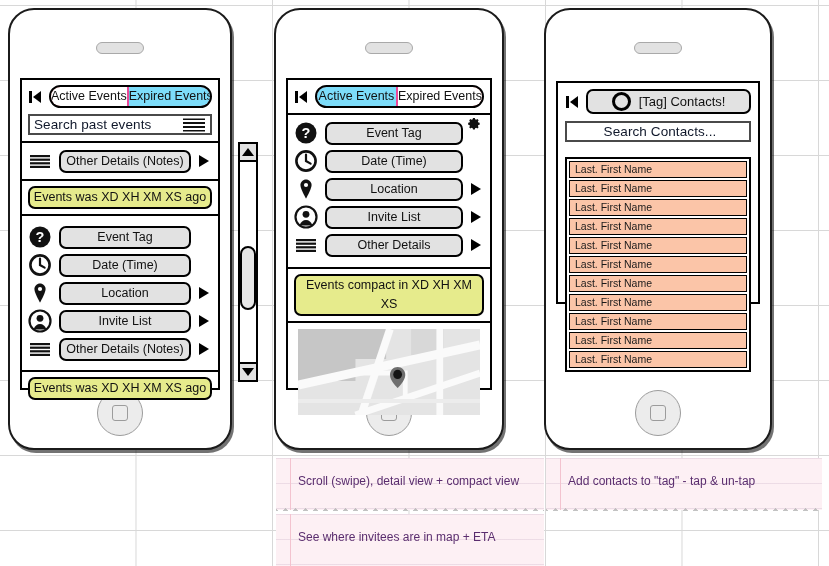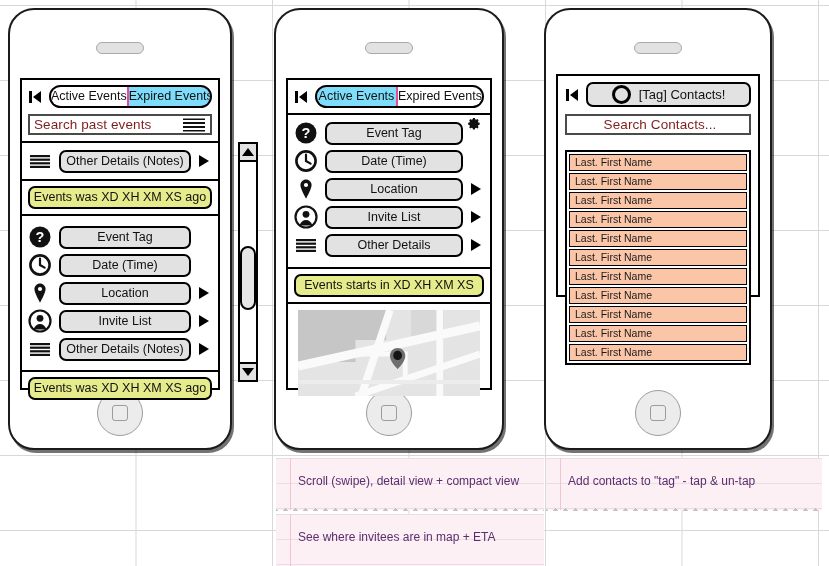--- a/index.html
+++ b/index.html
@@ -82,21 +82,21 @@
   .seg.on{background:#7dddfa;}
   .seg+.seg{border-left:2px solid #ec4899;}
   
   .search{
     position:relative;
     border:2px solid #4a4a4a;background:#fff;
     height:21px;box-sizing:border-box;
     display:flex;align-items:center;
   }
   .search .ph{
-    font-size:13.5px;color:#7f1d1d;padding-left:4px;letter-spacing:.1px;
+    font-size:13.5px;color:#0f172a;padding-left:4px;letter-spacing:.1px;
   }
   .hamb{
     position:absolute;right:5px;top:50%;transform:translateY(-50%);
     width:22px;height:13px;
     background:repeating-linear-gradient(to bottom,#111 0 2px,#fff 2px 4px);
   }
   
   .row{display:flex;align-items:center;gap:7px;margin:4px 0;}
   .ico{width:24px;height:24px;flex:0 0 24px;position:relative;}
   .pill{
@@ -390,21 +390,21 @@
                   <rect x="2" y="16.8" width="20" height="2.2"></rect>
                 </g>
               </svg>
           </span>
           <div class="pill">Other Details</div>
           <span class="arrow show"></span>
         </div>
       </div>
 
       <div class="panel" style="padding:5px 6px;">
-        <div class="banner">Events starts in XD XH XM XS</div>
+        <div class="banner">Events compact in XD XH XM XS</div>
       </div>
 
       <div class="panel last" style="padding:6px 10px 8px;">
         <div class="mapbox" style="height:86px;">
           <svg viewBox="0 0 190 86" width="100%" height="100%" preserveAspectRatio="none" aria-hidden="true">
             <rect x="0" y="0" width="190" height="86" fill="#e4e4e4"></rect>
             <path d="M0 0 H92 V30 H60 V52 H0 Z" fill="#c6c6c6"></path>
             <path d="M118 0 H152 V26 H118 Z" fill="#d8d8d8"></path>
             <path d="M0 56 L190 16" stroke="#fafafa" stroke-width="9"></path>
             <path d="M96 0 L66 86" stroke="#fafafa" stroke-width="8"></path>
@@ -419,21 +419,21 @@
           </svg>
         </div>
       </div>
     </div>
   </div>
 
   <div class="phone" style="left:544px;top:8px;width:228px;height:442px;">
     <div class="speaker"></div>
     <div class="homebtn"></div>
 
-    <div class="screen" style="top:64px;height:223px;border-width:2px;">
+    <div class="screen" style="top:71px;height:223px;border-width:2px;">
 
       <div class="panel last" style="padding:6px 7px;">
         <div class="tabrow">
           <span class="backicon"></span>
           <div class="titlebtn">
             <span class="ocircle"></span>
             <span>[Tag] Contacts!</span>
           </div>
         </div>
 

